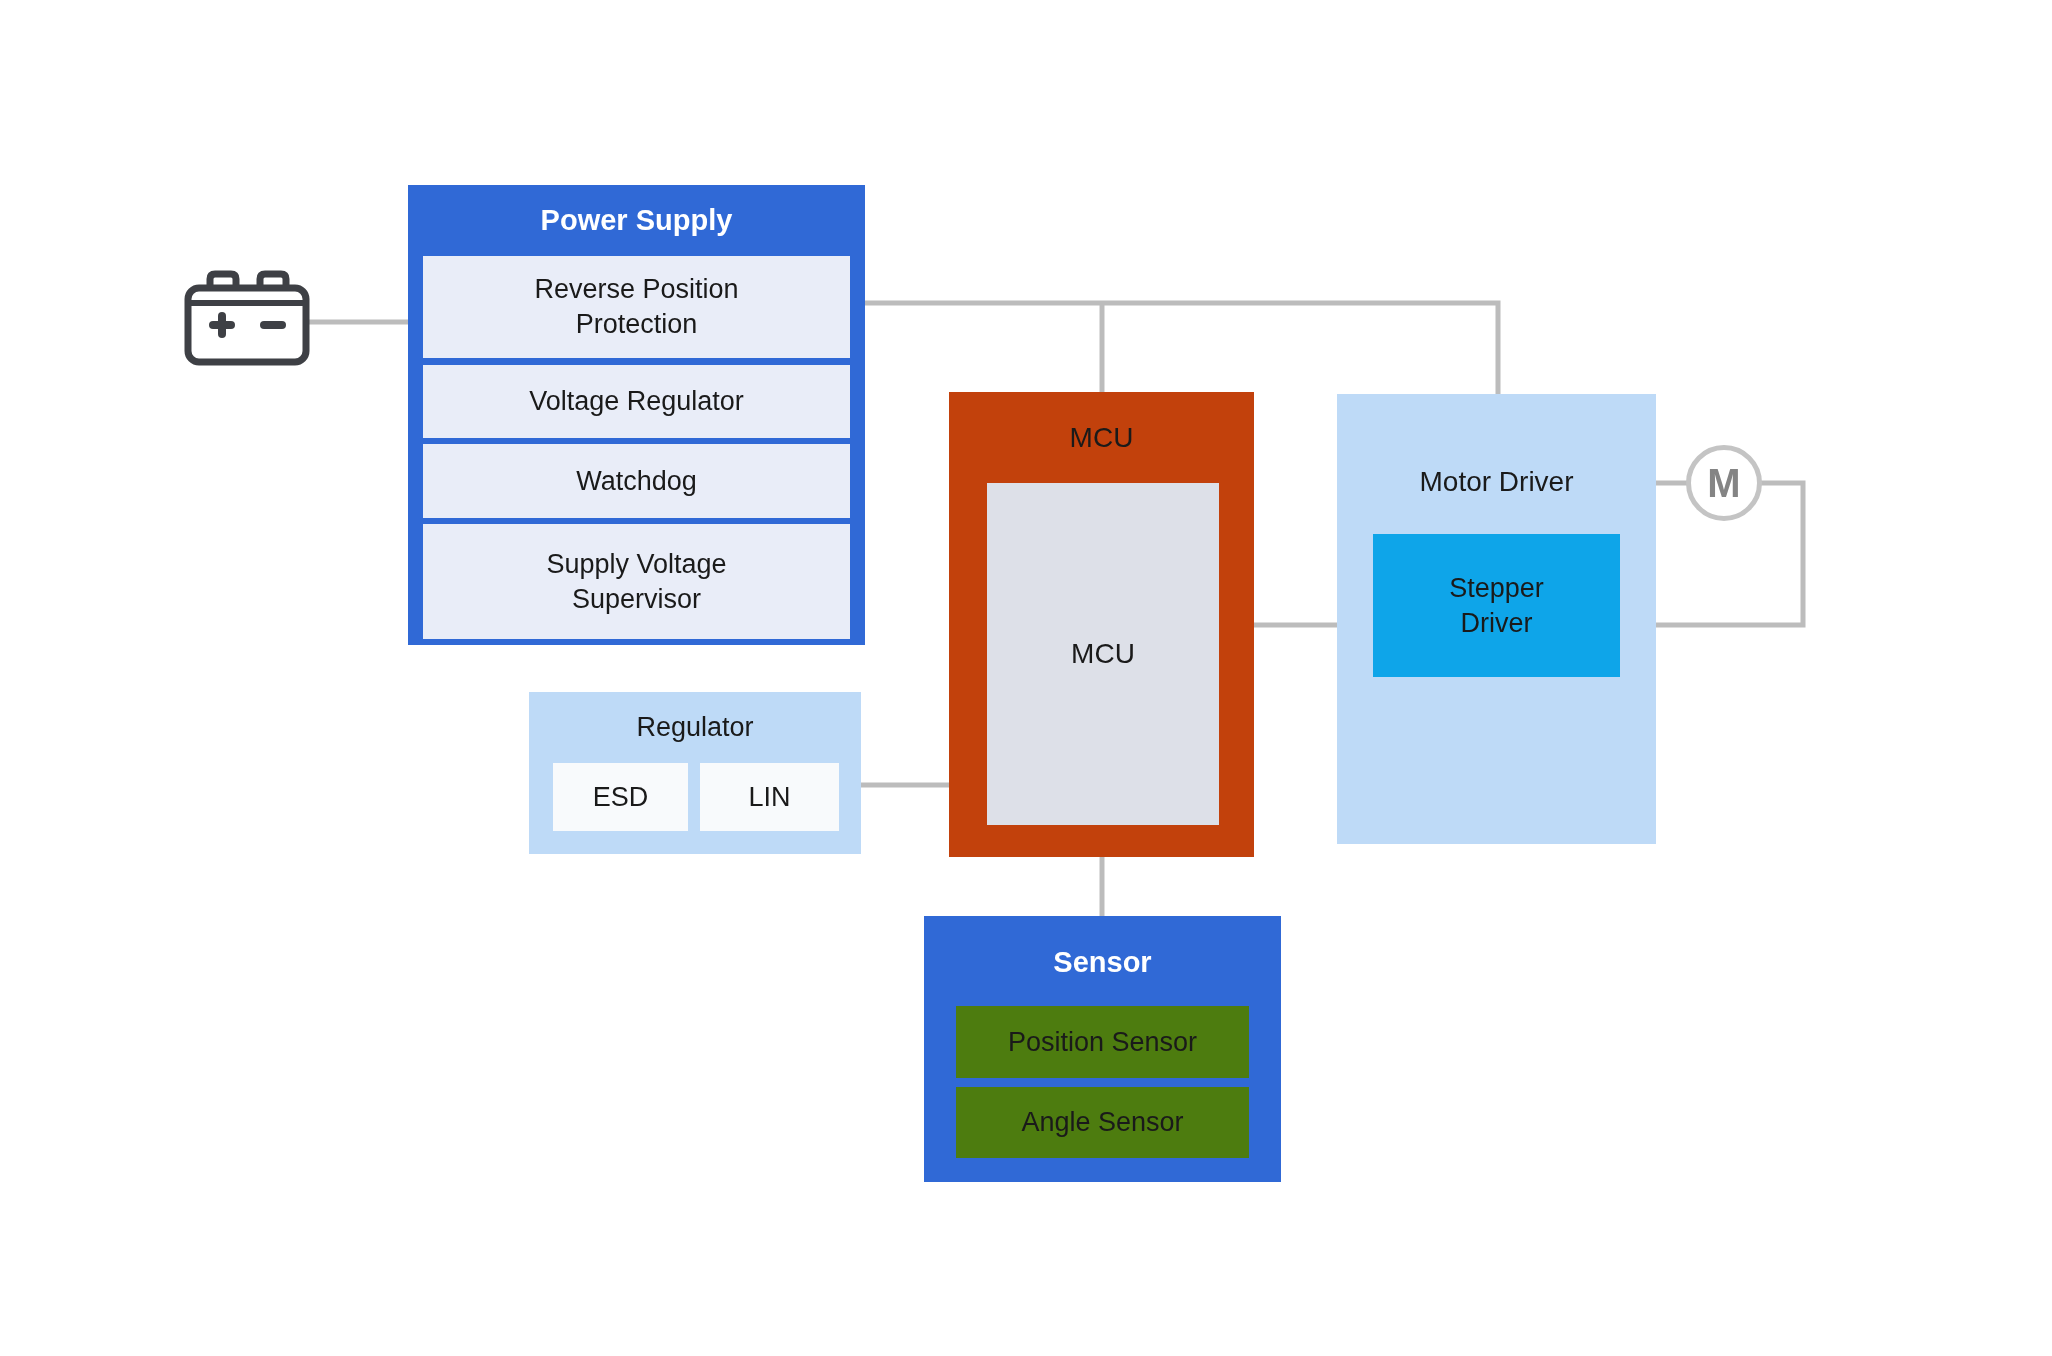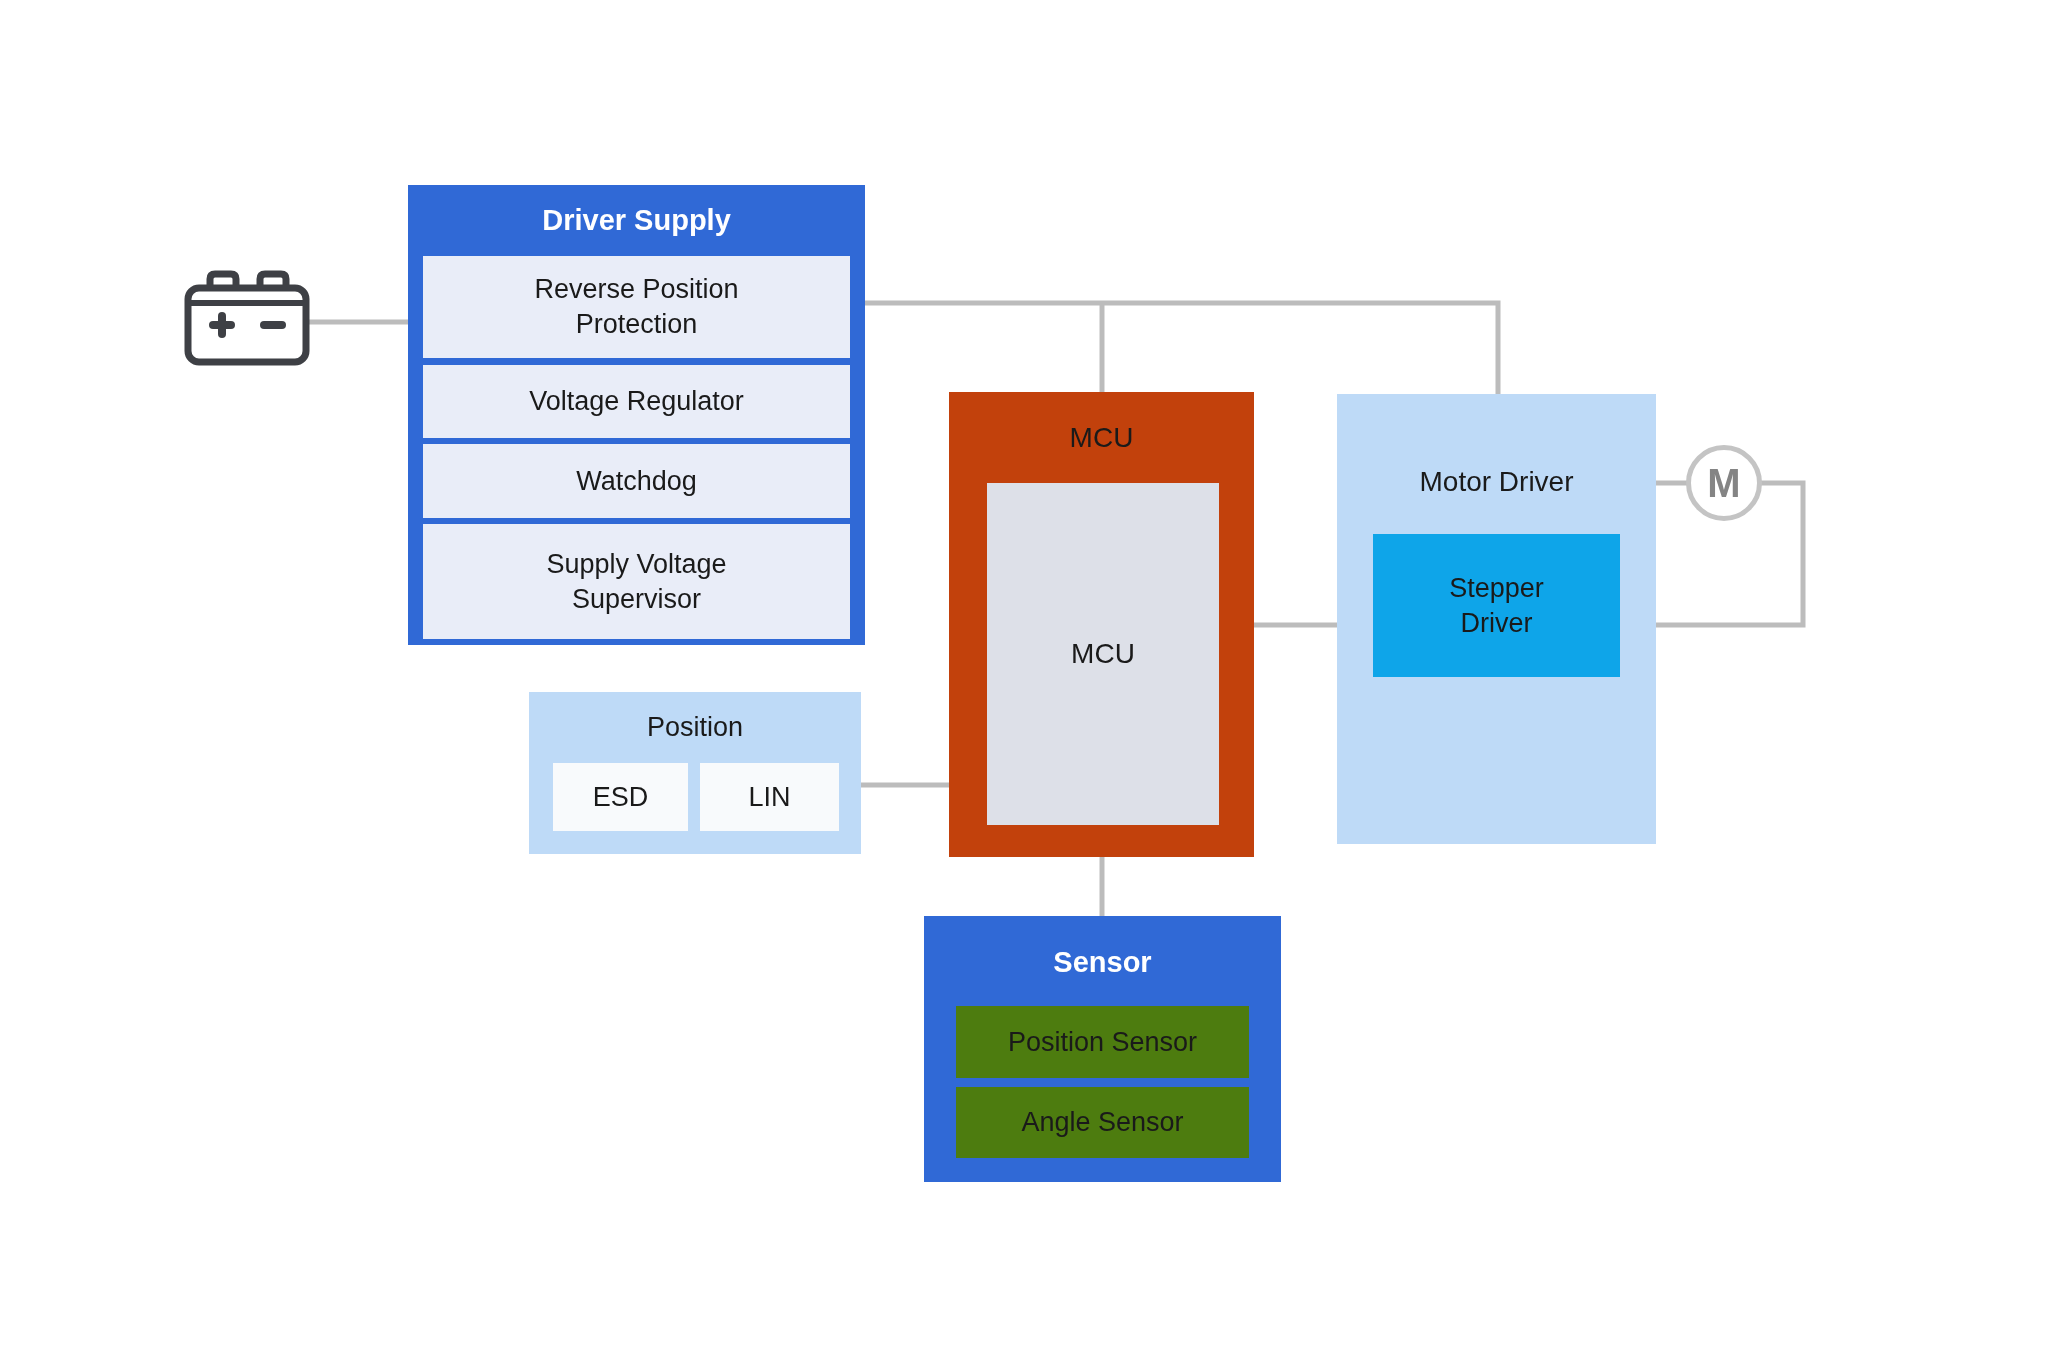--- a/index.html
+++ b/index.html
@@ -85,37 +85,37 @@
         <g stroke-width="8" stroke-linecap="round">
           <line x1="30" y1="63" x2="48" y2="63"></line>
           <line x1="39" y1="54" x2="39" y2="72"></line>
           <line x1="81" y1="63" x2="99" y2="63"></line>
         </g>
       </g>
     </svg>
   </div>
 
   <div class="abs blue-block power">
-    <div class="blk-title title-white flexc">Driver Supply</div>
+    <div class="blk-title title-white flexc">Power Supply</div>
     <div class="ps-item i0 flexc">
         <span>Reverse Position Protection</span>
       </div>
     <div class="ps-item i1 flexc">
         <span>Voltage Regulator</span>
       </div>
     <div class="ps-item i2 flexc">
         <span>Watchdog</span>
       </div>
     <div class="ps-item i3 flexc">
         <span>Supply Voltage Supervisor</span>
       </div>
   </div>
 
   <div class="abs interface">
-    <div class="blk-title title-dark flexc">Position</div>
+    <div class="blk-title title-dark flexc">Regulator</div>
     <div class="if-box esd flexc">
         <span>ESD</span>
       </div>
     <div class="if-box lin flexc">
         <span>LIN</span>
       </div>
   </div>
 
   <div class="abs mcu">
     <div class="blk-title title-dark flexc">MCU</div>

